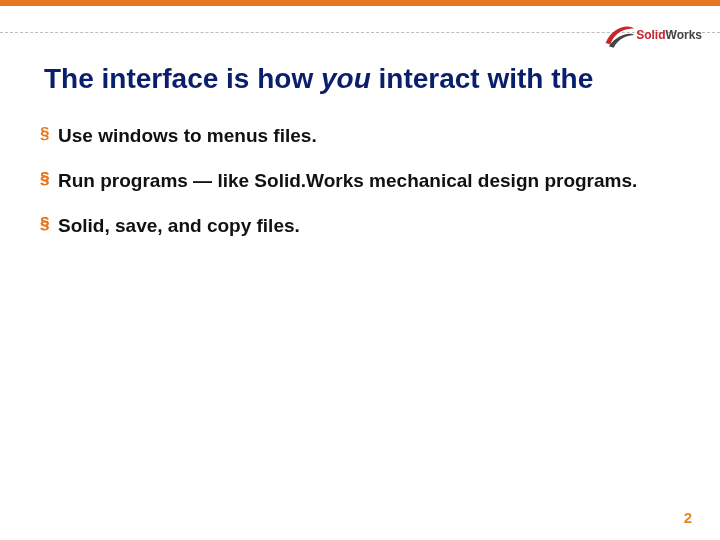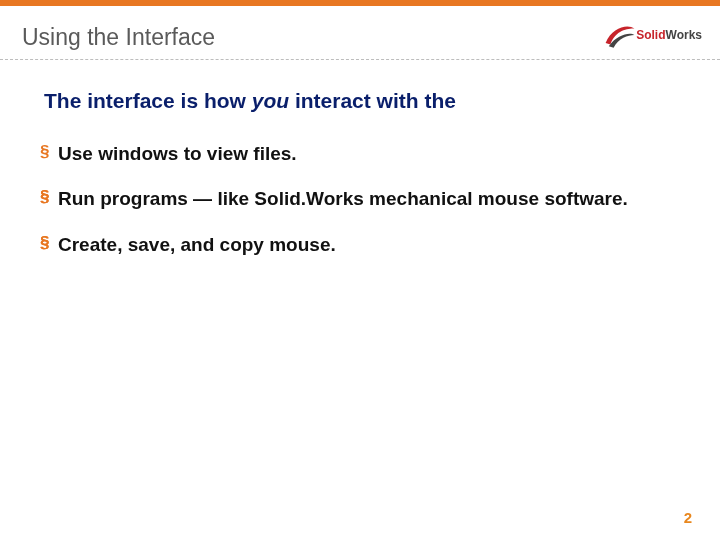--- a/index.html
+++ b/index.html
@@ -46,21 +46,21 @@
   .dashed-rule {
     border: none;
     border-top: 1px dashed #bdbdbd;
     margin: 0 0 0 0;
     width: 100%;
   }
   .content {
     padding: 28px 40px 0 40px;
   }
   .lead {
-    font-size: 21px;
+    font-size: 28px;
     font-weight: bold;
     color: #0a1f6b;
     line-height: 1.25;
     margin-bottom: 28px;
     padding-left: 4px;
   }
   .lead .you { font-style: italic; }
   .lead .line2 { display: block; padding-left: 18px; }
   ul.bullets {
     list-style: none;
@@ -91,21 +91,20 @@
     font-weight: bold;
     color: #e8871e;
   }
 </style>
 </head>
 <body>
 
 <div class="top-bar"></div>
 
 <div class="header">
-  <div class="slide-title">Using the Interface</div>
   <div class="logo">
     <svg class="logo-swoosh" viewBox="0 0 40 36">
       <path d="M2 28 C 10 8, 30 4, 38 10 C 30 10, 14 12, 8 30 Z" fill="#c7242b"></path>
       <path d="M6 32 C 16 18, 32 14, 38 18 C 30 18, 18 22, 12 34 Z" fill="#444"></path>
     </svg>
     <span class="logo-text">
       <span class="solid">Solid</span><span class="works">Works</span>
     </span>
   </div>
 </div>
@@ -113,32 +112,32 @@
 <hr class="dashed-rule">
 
 <div class="content">
   <p class="lead">
     <span>The interface is how </span><span class="you">you</span><span> interact with the</span>
   </p>
 
   <ul class="bullets">
     <li>
       <span class="bullet-mark">§</span>
-      <span>Use windows to view files.</span>
+      <span>Use windows to menus files.</span>
     </li>
     <li>
       <span class="bullet-mark">§</span>
     </li>
     <li>
       <span class="bullet-mark">§</span>
-      <span>Run programs — like Solid.Works mechanical mouse software.</span>
+      <span>Run programs — like Solid.Works mechanical design programs.</span>
     </li>
     <li>
       <span class="bullet-mark">§</span>
     </li>
     <li>
       <span class="bullet-mark">§</span>
-      <span>Create, save, and copy mouse.</span>
+      <span>Solid, save, and copy files.</span>
     </li>
   </ul>
 </div>
 
 <div class="page-num">2</div>
 
 </body></html>

